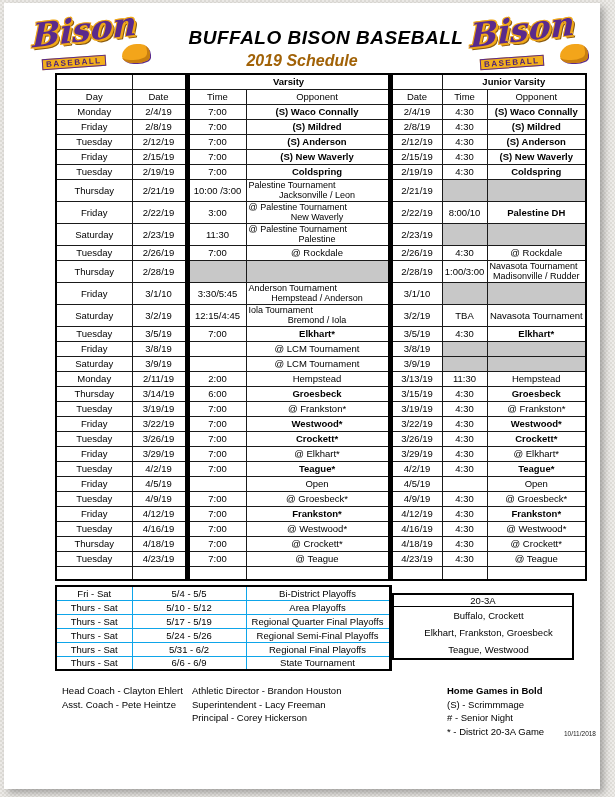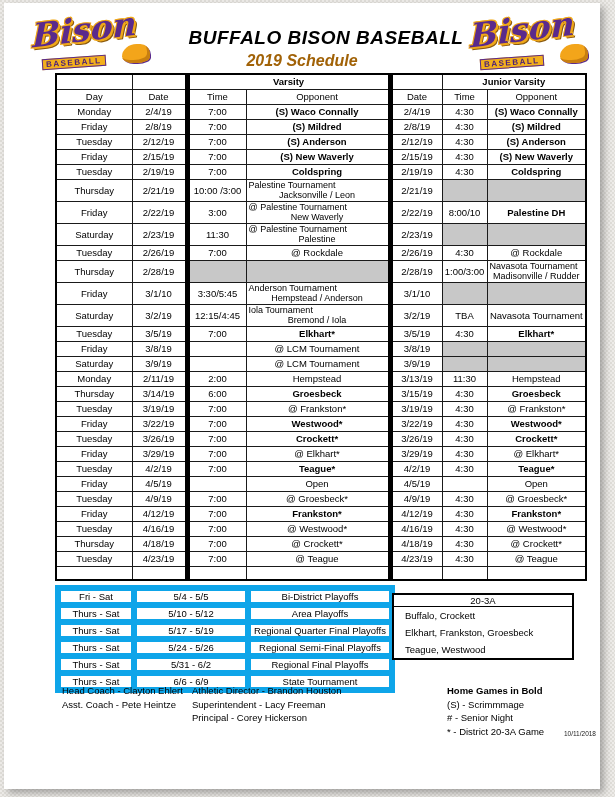--- a/index.html
+++ b/index.html
@@ -58,27 +58,27 @@
   .shaded {
     background-color:#c8c8c8;
     background-image: conic-gradient(#b7b7b7 25%, #d8d8d8 25% 50%, #b7b7b7 50% 75%, #d8d8d8 75%);
     background-size: 2px 2px;
   }
   .two-l1 { display:block; text-align:left; padding-left:2px; font-size:9px; line-height:10px; }
   .two-l2 { display:block; text-align:center; font-size:9px; line-height:10px; }
   
   .playoffs { position:absolute; left:51px; top:582px; width:334px; border:2px solid #000; border-right:3px solid #000; }
   .playoffs td {
-    border:6px solid #0ea5e9; text-align:center; font-size:9.5px; color:#000;
+    border:1px solid #0ea5e9; text-align:center; font-size:9.5px; color:#000;
     height:14px; padding:0; white-space:nowrap; overflow:hidden;
   }
   
   .district { position:absolute; left:388px; top:590px; width:182px; border:2px solid #000; background:#fff; }
   .district .d-title { border-bottom:1px solid #000; text-align:center; font-size:9.5px; padding:0 0; }
-  .district .d-line  { text-align:left; font-size:9.5px; padding:3px 0;margin-left:11px; }
+  .district .d-line  { text-align:center; font-size:9.5px; padding:3px 0;margin-left:11px; }
   
   .ft { position:absolute; font-size:9.5px; color:#000; line-height:13.5px; }
   .staff1 { left:58px;  top:681px; }
   .staff2 { left:188px; top:681px; }
   .legend { left:443px; top:681px; }
   .legend .lg-title { font-weight:bold; }
   .datestamp { position:absolute; left:500px; top:727px; width:92px; text-align:right; font-size:6.5px; color:#222; }
 </style>
 </head>
 <body>

